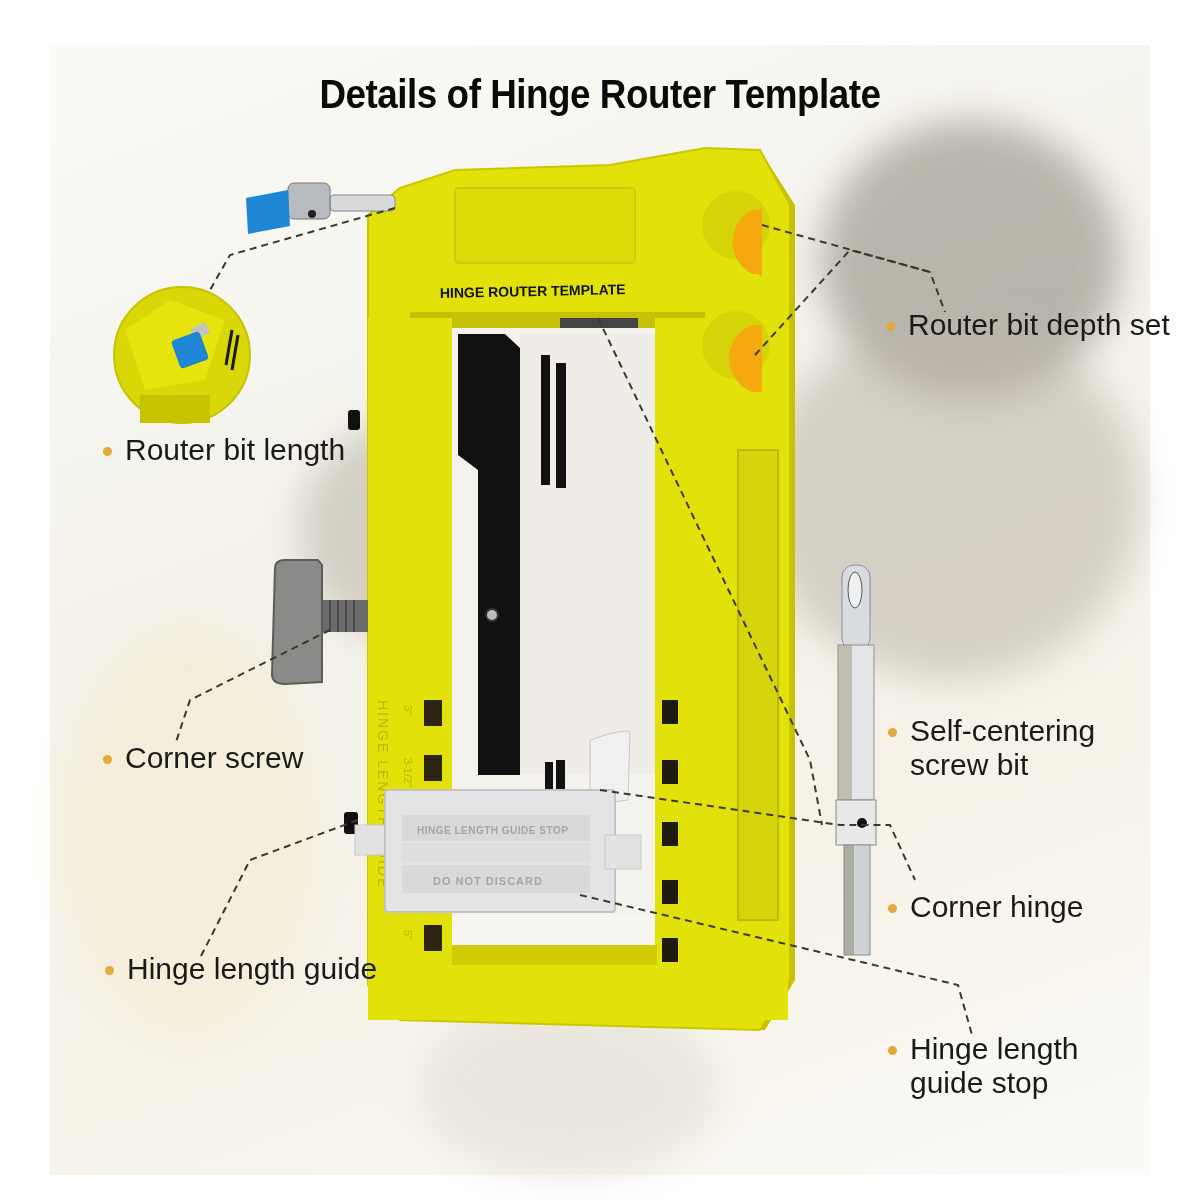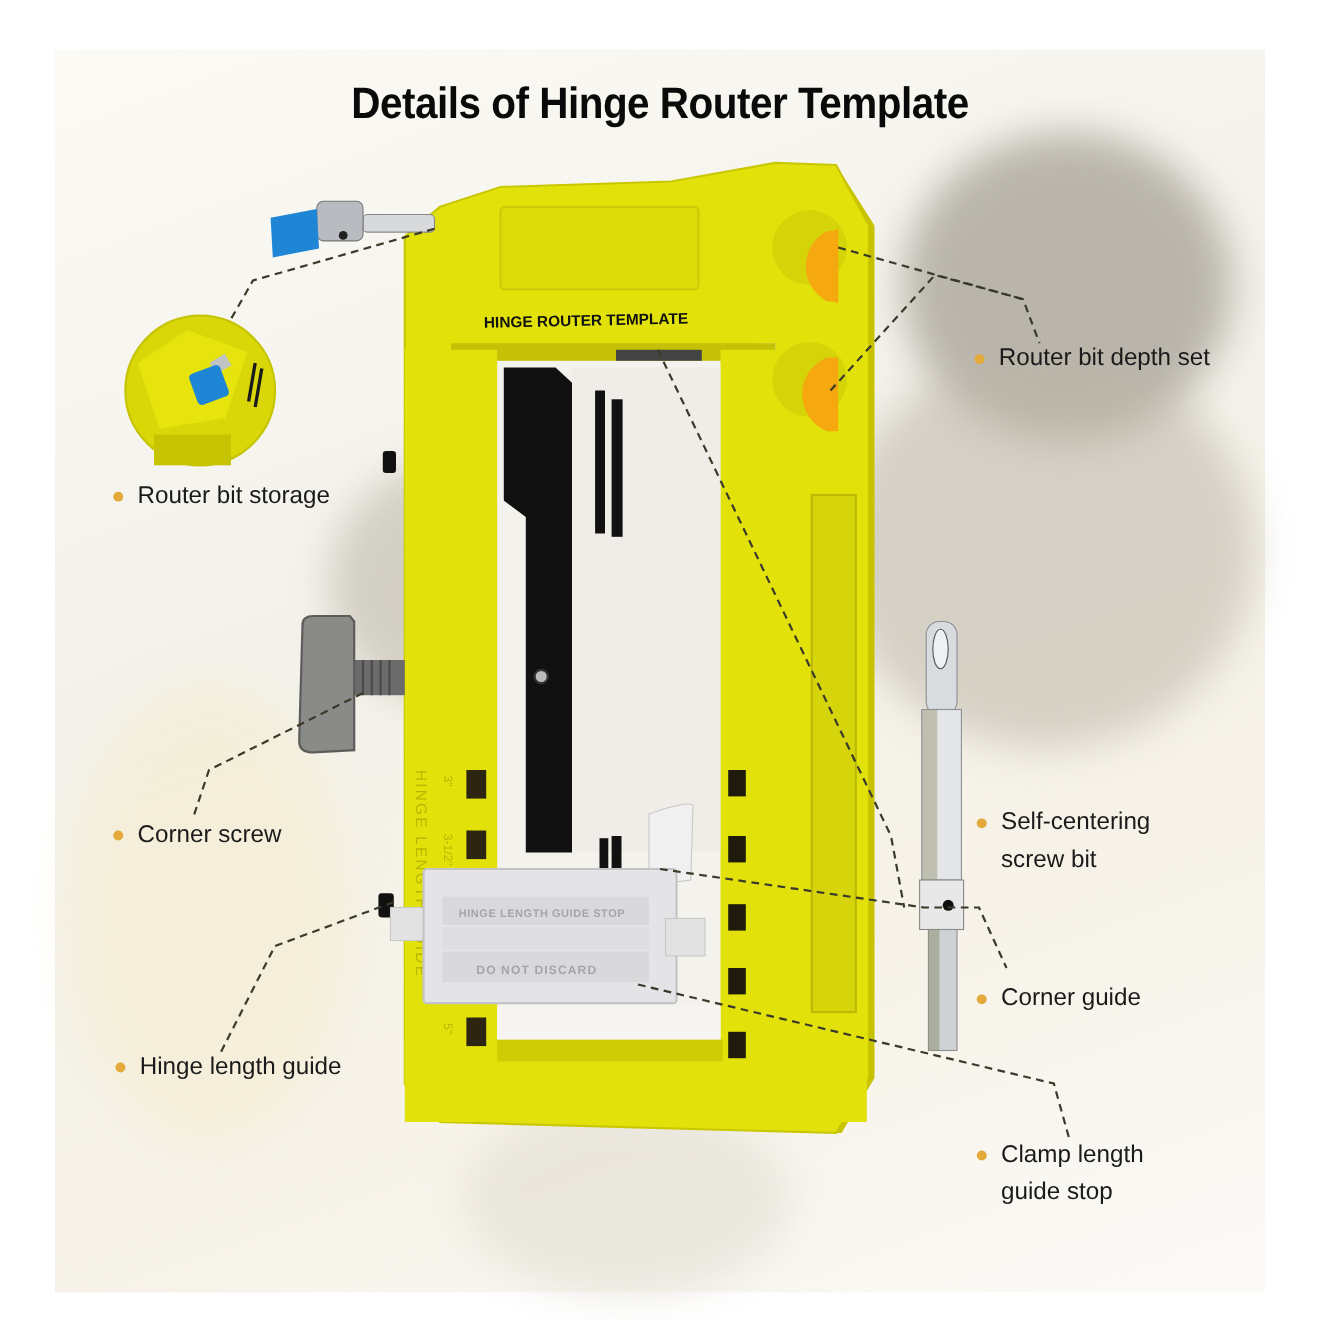--- a/index.html
+++ b/index.html
@@ -1,20 +1,20 @@
 <!DOCTYPE html>
 <html><head>
 <meta charset="utf-8">
 <style>
   html, body { margin:0; padding:0; }
   body { width:1200px; height:1200px; background:#ffffff; position:relative; overflow:hidden; font-family:"Liberation Sans", sans-serif; }
   .bg-panel { position:absolute; left:50px; top:45px; width:1100px; height:1130px; background:linear-gradient(160deg,#fbfaf5 0%,#f3f1ea 40%,#f6f2e8 70%,#fbfaf7 100%); }
   .bg-figure { position:absolute; border-radius:50%; filter:blur(18px); opacity:.55; }
   .title { position:absolute; left:0; width:1200px; top:72px; text-align:center; font-family:"Liberation Sans", sans-serif; font-weight:bold; font-size:40px; letter-spacing:-0.5px; color:#0a0a0a; transform:scaleX(0.92); transform-origin:center; }
-  .label { position:absolute; font-size:22px; color:#1a1a1a; line-height:34px; }
+  .label { position:absolute; font-size:30px; color:#1a1a1a; line-height:34px; }
   .label .dot { position:absolute; left:-22px; top:14px; width:9px; height:9px; border-radius:50%; background:#e3a93a; }
   svg.diagram { position:absolute; left:0; top:0; }
   .tpl-label { font-family:"Liberation Sans", sans-serif; font-weight:bold; }
 </style>
 </head>
 <body>
 
 <div class="bg-panel"></div>
 <div class="bg-figure" style="left:820px;top:120px;width:300px;height:280px;background:#8a8478;"></div>
 <div class="bg-figure" style="left:760px;top:320px;width:380px;height:360px;background:#bdb6a8;"></div>
@@ -148,36 +148,36 @@
     <path d="M580 895 L958 985 L972 1035"></path>
   </g>
 </svg>
 
 <div class="label" style="left:908px;top:308px;">
   <span class="dot"></span>
   <span>Router bit depth set</span>
 </div>
 <div class="label" style="left:125px;top:433px;">
   <span class="dot"></span>
-  <span>Router bit storage</span>
+  <span>Router bit length</span>
 </div>
 <div class="label" style="left:125px;top:741px;">
   <span class="dot"></span>
   <span>Corner screw</span>
 </div>
-<div class="label" style="left:910px;top:730px;">
+<div class="label" style="left:910px;top:714px;">
   <span class="dot"></span>
   <span>Self-centering</span><br>
   <span>screw bit</span>
 </div>
 <div class="label" style="left:910px;top:890px;">
   <span class="dot"></span>
-  <span>Corner guide</span>
+  <span>Corner hinge</span>
 </div>
 <div class="label" style="left:127px;top:952px;">
   <span class="dot"></span>
   <span>Hinge length guide</span>
 </div>
 <div class="label" style="left:910px;top:1032px;">
   <span class="dot"></span>
-  <span>Clamp length</span><br>
+  <span>Hinge length</span><br>
   <span>guide stop</span>
 </div>
 
 </body></html>

